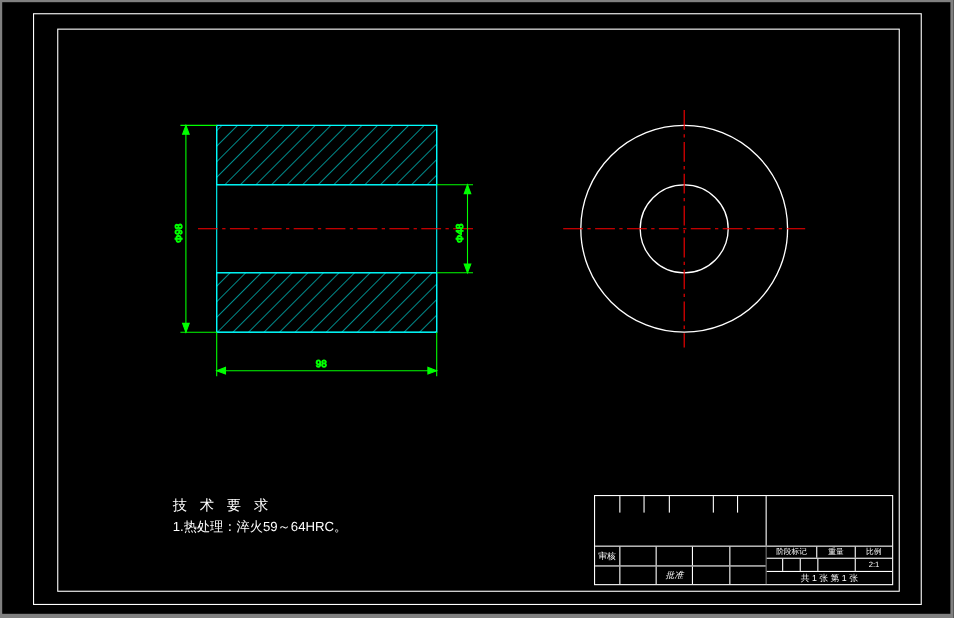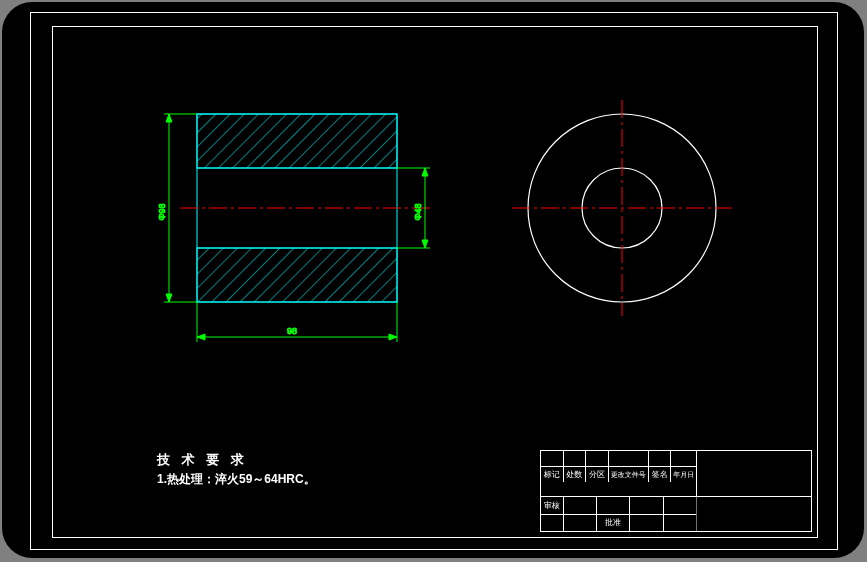--- a/index.html
+++ b/index.html
@@ -11,21 +11,20 @@
     height: 562px;
     overflow: hidden;
   }
   .viewport {
     position: absolute;
     left: 2px;
     top: 2px;
     width: 862px;
     height: 556px;
     background: #000000;
-    border-radius: 30px;
   }
   .sheet-border-outer {
     position: absolute;
     border: 1px solid #ffffff;
   }
   .sheet-border-inner {
     position: absolute;
     border: 1px solid #ffffff;
   }
   svg {
@@ -151,59 +150,66 @@
 
     <g>
       <circle cx="620" cy="206" r="94" fill="none" stroke="#ffffff" stroke-width="1.2"></circle>
       <circle cx="620" cy="206" r="40" fill="none" stroke="#ffffff" stroke-width="1.2"></circle>
 
       <line x1="510" y1="206" x2="730" y2="206" stroke="#ff0000" stroke-width="1" stroke-dasharray="18 4 3 4"></line>
       <line x1="620" y1="98" x2="620" y2="314" stroke="#ff0000" stroke-width="1" stroke-dasharray="18 4 3 4"></line>
     </g>
   </svg>
 
-  <div class="tech-req" style="left:155px; top:448px;font-weight:bold;">
+  <div class="tech-req" style="left:155px; top:448px;">
     <div class="tech-title">技 术 要 求</div>
     <div>1.热处理：淬火59～64HRC。</div>
   </div>
 
   <div class="title-block">
     <div class="tb-top-container">
       <div class="tb-left-group" style="border-right:1px solid #fff;">
         <div class="tb-row">
           <div class="tb-cell" style="width:22px;"></div>
           <div class="tb-cell" style="width:22px;"></div>
           <div class="tb-cell" style="width:22px;"></div>
           <div class="tb-cell" style="width:40px;"></div>
           <div class="tb-cell" style="width:22px;"></div>
           <div class="tb-cell" style="width:25px;"></div>
-        </div>
-        <div class="tb-row">
-          <div class="tb-cell" style="width:22px;">标记</div>
-          <div class="tb-cell" style="width:22px;">处数</div>
-          <div class="tb-cell" style="width:22px;">分区</div>
-          <div class="tb-cell" style="width:40px; font-size:7px;">更改文件号</div>
-          <div class="tb-cell" style="width:22px;">签名</div>
-          <div class="tb-cell" style="width:25px; font-size:7px;">年月日</div>
         </div>
       </div>
     </div>
     <div class="tb-bottom-container">
       <div class="tb-left-group" style="border-right:1px solid #737373;">
         <div class="tb-row" style="height:17px;">
           <div class="tb-cell" style="width:22px;">审核</div>
           <div class="tb-cell" style="width:33px;"></div>
           <div class="tb-cell" style="width:33px;"></div>
           <div class="tb-cell" style="width:33px;"></div>
           <div class="tb-cell" style="width:33px;"></div>
         </div>
-        <div class="tb-row" style="height:17px; border-bottom:none;">
+        <div class="tb-row" style="height:17px; border-bottom:none;font-style:italic;">
           <div class="tb-cell" style="width:22px;"></div>
           <div class="tb-cell" style="width:33px;"></div>
           <div class="tb-cell" style="width:33px;">批准</div>
           <div class="tb-cell" style="width:33px;"></div>
           <div class="tb-cell" style="width:33px;"></div>
         </div>
+      </div>
+      <div class="tb-right-group">
+        <div style="display:flex; height:11px; border-bottom:1px solid #fff; font-size:7px;">
+          <div class="tb-cell" style="width:46px;">阶段标记</div>
+          <div class="tb-cell" style="width:34px;">重量</div>
+          <div class="tb-cell" style="width:34px;">比例</div>
+        </div>
+        <div style="display:flex; height:11px; border-bottom:1px solid #fff; font-size:7px;">
+          <div class="tb-cell" style="width:15px;"></div>
+          <div class="tb-cell" style="width:15px;"></div>
+          <div class="tb-cell" style="width:16px;"></div>
+          <div class="tb-cell" style="width:34px;"></div>
+          <div class="tb-cell" style="width:34px;">2:1</div>
+        </div>
+        <div style="display:flex; height:12px; font-size:8px; align-items:center; justify-content:center;">共 1 张 第 1 张</div>
       </div>
     </div>
   </div>
 
 </div>
 
 </body></html>

